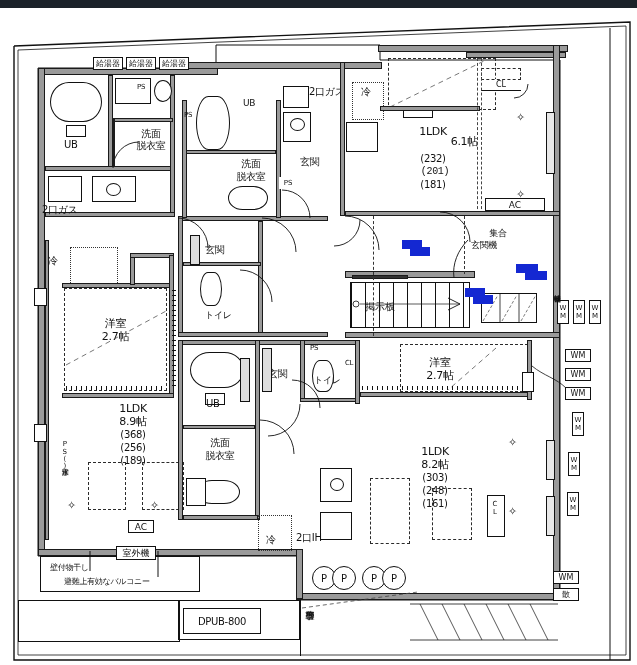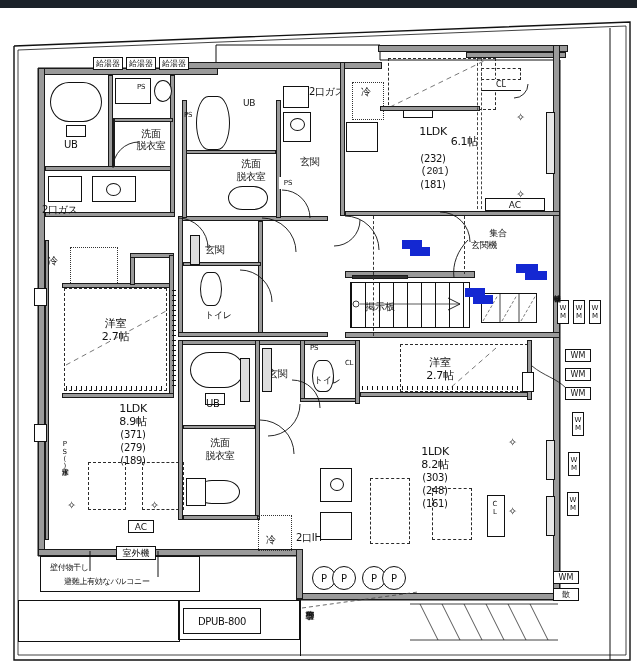--- a/index.html
+++ b/index.html
@@ -100,22 +100,22 @@
   <div class="lbl c" style="left:64px;top:318px;width:103px;font-size:11px;">洋室</div>
   <div class="lbl c" style="left:64px;top:331px;width:103px;font-size:11px;">2.7帖</div>
   <svg class="abs" style="left:60px;top:285px;width:115px;height:110px;">
     <line x1="6" y1="80" x2="108" y2="25" stroke="#555" stroke-width="0.8" stroke-dasharray="5,4"></line>
   </svg>
   <div class="hatchv" style="left:172px;top:290px;width:4px;height:100px;"></div>
   <div class="hatch" style="left:66px;top:386px;width:100px;height:4px;"></div>
 
   <div class="lbl c" style="left:78px;top:403px;width:110px;font-size:11px;">1LDK</div>
   <div class="lbl c" style="left:78px;top:416px;width:110px;font-size:11px;">8.9帖</div>
-  <div class="lbl c" style="left:78px;top:429px;width:110px;font-size:10px;">(371)</div>
-  <div class="lbl c" style="left:78px;top:442px;width:110px;font-size:10px;">(279)</div>
+  <div class="lbl c" style="left:78px;top:429px;width:110px;font-size:10px;">(368)</div>
+  <div class="lbl c" style="left:78px;top:442px;width:110px;font-size:10px;">(256)</div>
   <div class="lbl c" style="left:78px;top:455px;width:110px;font-size:10px;">(189)</div>
 
   <div class="dash" style="left:88px;top:462px;width:38px;height:48px;"></div>
   <div class="dash" style="left:142px;top:462px;width:42px;height:48px;"></div>
   <div class="plus" style="left:67px;top:500px;">✧</div>
   <div class="plus" style="left:150px;top:500px;">✧</div>
   <div class="boxlbl" style="left:128px;top:520px;width:26px;height:13px;font-size:9px;">AC</div>
   <div class="lbl vert" style="left:60px;top:440px;font-size:7px;height:60px;">PS(排水管)</div>
 
   <div class="outline" style="left:40px;top:556px;width:160px;height:36px;"></div>

